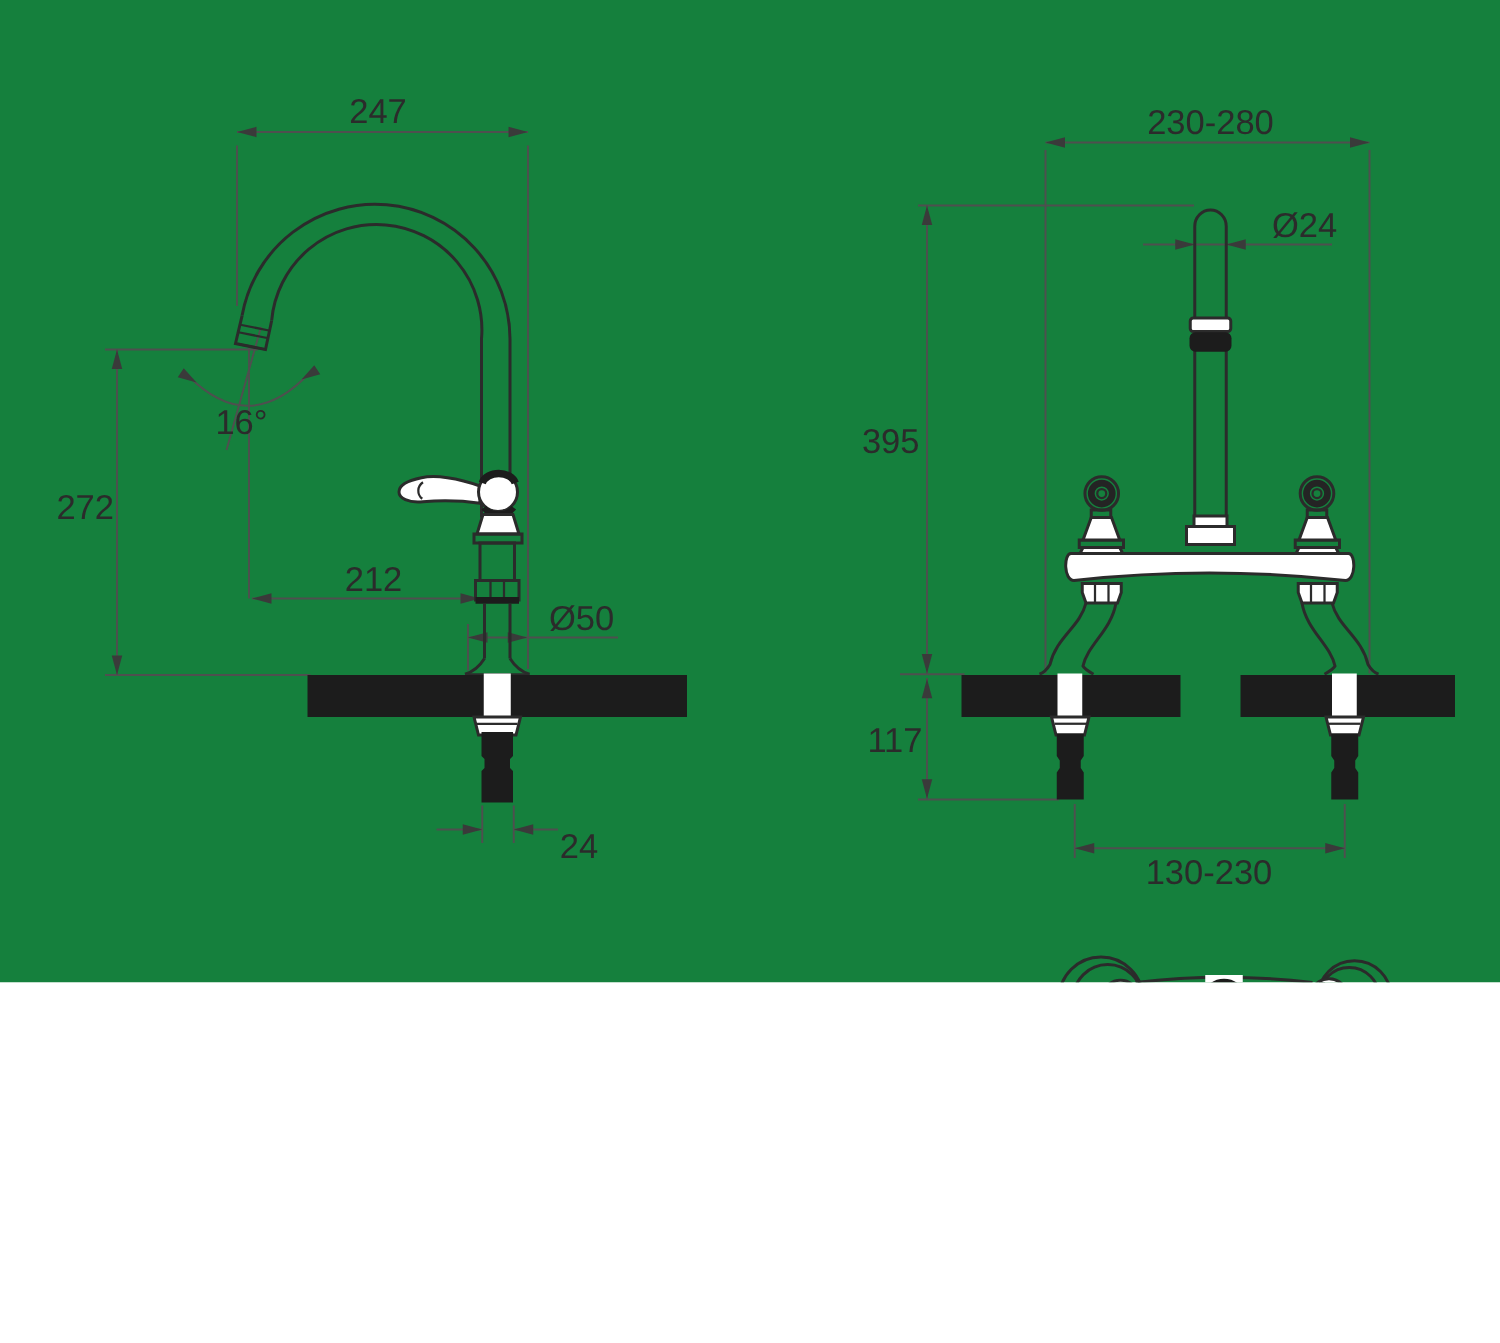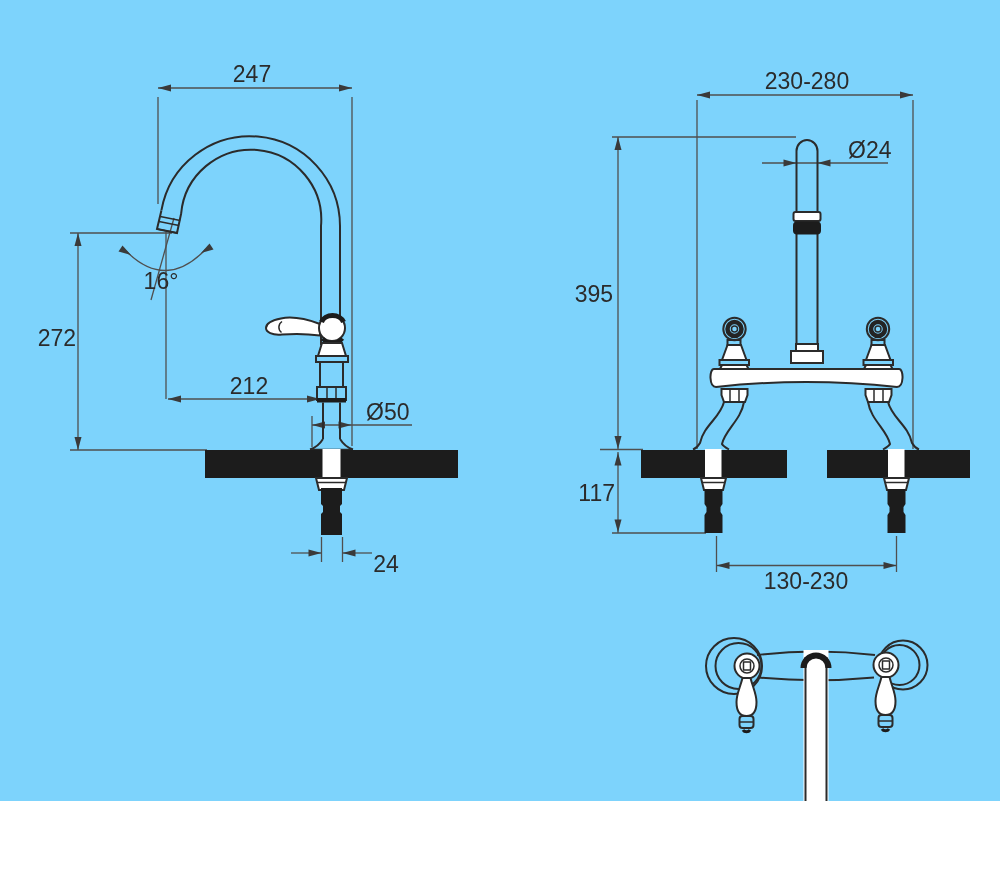--- a/index.html
+++ b/index.html
@@ -1,16 +1,16 @@
 <!DOCTYPE html>
 <html><head>
 <meta charset="utf-8">
 <style>
   html,body{margin:0;padding:0;background:#ffffff;}
-  .stage{position:relative;width:1000px;height:801px;background:#7dd3fc;overflow:hidden;}
+  .stage{position:relative;width:1000px;height:655px;background:#15803d;overflow:hidden;}
   svg{display:block;}
   .draw{stroke:#2b2b2b;stroke-width:2;fill:none;}
   .draw-thin{stroke:#2b2b2b;stroke-width:1.5;fill:none;}
   .draw-fill{stroke:#2b2b2b;stroke-width:2;fill:#ffffff;}
   .solid{fill:#1c1c1c;stroke:none;}
   .dim{stroke:#4f4f4f;stroke-width:1.3;fill:none;}
   .ah{fill:#3a3a3a;stroke:none;}
   .lbl{font-family:"Liberation Sans","DejaVu Sans",sans-serif;font-size:23px;fill:#2b2b2b;}
 </style>
 </head>

